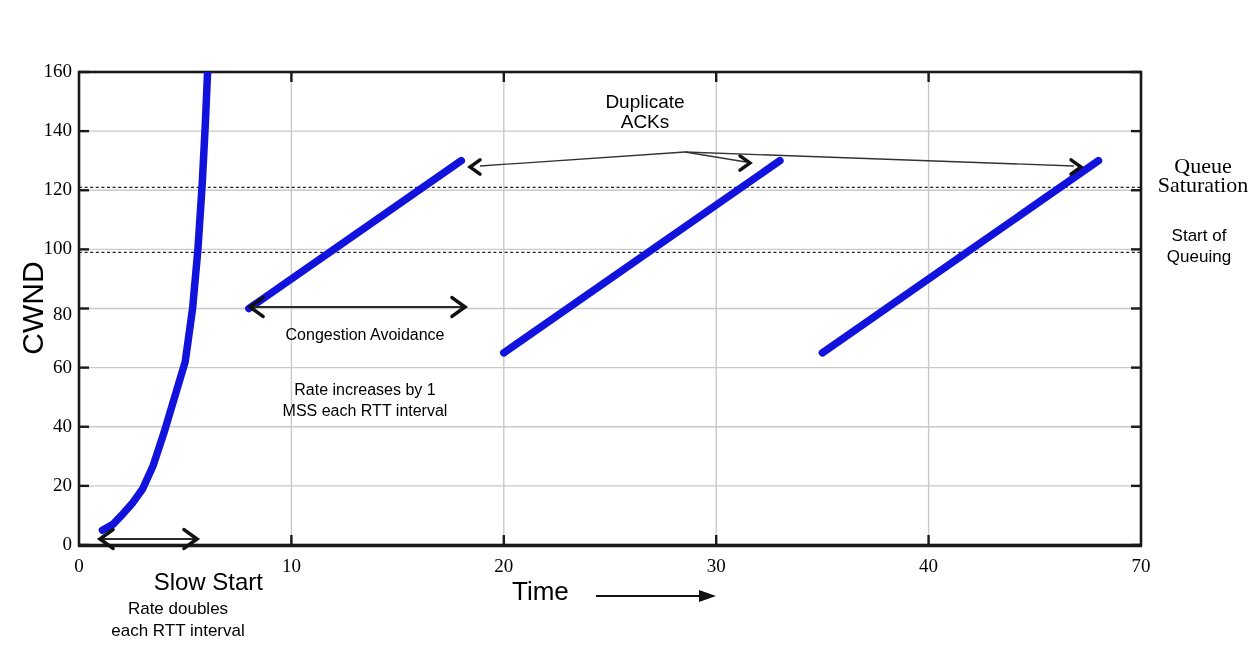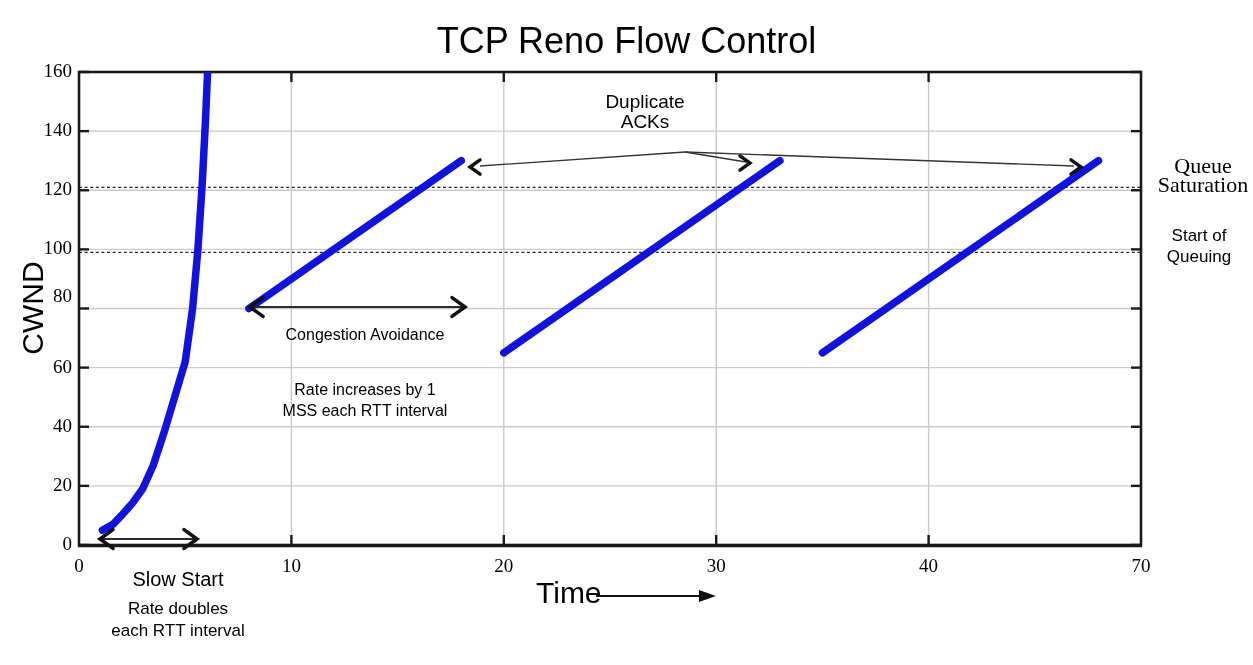--- a/index.html
+++ b/index.html
@@ -5,25 +5,25 @@
   html,body { margin:0; padding:0; background:#ffffff; }
   #canvas {
     position:relative; width:1253px; height:665px; background:#ffffff;
     font-family:"Liberation Sans", sans-serif; color:#000; overflow:hidden;
   }
   .lbl { position:absolute; }
   .center { text-align:center; }
   #chart-title { left:0; top:20px; width:1253px; font-size:36px; text-align:center; letter-spacing:0px; }
   #y-axis-label { left:33px; top:308px; white-space:nowrap;
     transform:translate(-50%,-50%) rotate(-90deg); font-size:30px; }
-  #x-axis-label { left:512px; top:576px; font-size:30px;margin-left:24px; }
+  #x-axis-label { left:512px; top:576px; font-size:26px; }
   .tick { position:absolute; font-family:"Liberation Serif", serif; font-size:19px; }
   .ytick { width:56px; text-align:right; left:16px; }
   .xtick { width:60px; text-align:center; top:555px; }
-  #slow-start-title   { left:93px;  top:568px; width:170px; font-size:20px; }
+  #slow-start-title   { left:93px;  top:568px; width:170px; font-size:24px;text-align:right; }
   .slow-start-desc    { left:93px;  width:170px; font-size:17px; line-height:21px; }
   #congestion-title   { left:260px; top:321px; width:210px; font-size:16px; line-height:28px; }
   .congestion-desc    { left:260px; width:210px; font-size:16px; line-height:21px; }
   #duplicate-acks-label { left:585px; top:92px; width:120px; font-size:19px; line-height:20px; }
   #queue-saturation-label { left:1154px; top:156px; width:98px; font-size:22px; line-height:19px;font-family:Liberation Serif, serif; }
   #start-of-queuing-label { left:1150px; top:225px; width:98px; font-size:17px; line-height:21px; }
   svg { position:absolute; left:0; top:0; }
 </style>
 </head>
 <body>
@@ -92,21 +92,20 @@
       <line x1="685" y1="152" x2="480" y2="166" stroke="#333" stroke-width="1.3"></line>
       <path d="M 480 159.8 L 470 167 L 480 174.2" fill="none" stroke="#111" stroke-width="3.4" stroke-linecap="round" stroke-linejoin="miter"></path>
       <line x1="685" y1="152" x2="746" y2="162" stroke="#333" stroke-width="1.3"></line>
       <path d="M 740 155.8 L 750 163 L 740 170.2" fill="none" stroke="#111" stroke-width="3.4" stroke-linecap="round" stroke-linejoin="miter"></path>
       <line x1="685" y1="152" x2="1074" y2="166" stroke="#333" stroke-width="1.3"></line>
       <path d="M 1071 159.8 L 1081 167 L 1071 174.2" fill="none" stroke="#111" stroke-width="3.4" stroke-linecap="round" stroke-linejoin="miter"></path>
       <line x1="596" y1="596" x2="702" y2="596" stroke="#111" stroke-width="2.2"></line>
       <polygon points="716,596 699,590 699,602" fill="#111"></polygon>
     </svg>
 
-  <div class="lbl" id="chart-title">TCP Reno Flow Control</div>
 
   <div class="lbl" id="y-axis-label">CWND</div>
   <div class="lbl" id="x-axis-label">Time</div>
 
   <div class="lbl center" id="slow-start-title">Slow Start</div>
   <div class="lbl center slow-start-desc" style="top:598px">Rate doubles</div>
   <div class="lbl center slow-start-desc" style="top:620px">each RTT interval</div>
 
   <div class="lbl center" id="congestion-title">Congestion Avoidance</div>
   <div class="lbl center congestion-desc" style="top:379px">Rate increases by 1</div>
@@ -115,21 +114,21 @@
   <div class="lbl center" id="duplicate-acks-label">Duplicate ACKs</div>
 
   <div class="lbl center" id="queue-saturation-label">Queue Saturation</div>
 
   <div class="lbl center" id="start-of-queuing-label">Start of Queuing</div>
 
 <div class="tick ytick" style="top: 533px;">0</div>
     <div class="tick ytick" style="top: 473.875px;">20</div>
     <div class="tick ytick" style="top: 414.75px;">40</div>
     <div class="tick ytick" style="top: 355.625px;">60</div>
-    <div class="tick ytick" style="top: 285px; text-align: right;">80</div>
+    <div class="tick ytick" style="top: 303px; text-align: right;">80</div>
     <div class="tick ytick" style="top: 237.375px;">100</div>
     <div class="tick ytick" style="top: 178.25px;">120</div>
     <div class="tick ytick" style="top: 119.125px;">140</div>
     <div class="tick ytick" style="top: 60px;">160</div>
     <div class="tick xtick" style="left: 49px;">0</div>
     <div class="tick xtick" style="left: 261.4px;">10</div>
     <div class="tick xtick" style="left: 473.8px;">20</div>
     <div class="tick xtick" style="left: 686.2px;">30</div>
     <div class="tick xtick" style="left: 898.6px;">40</div>
     <div class="tick xtick" style="left: 1111px;">70</div>

